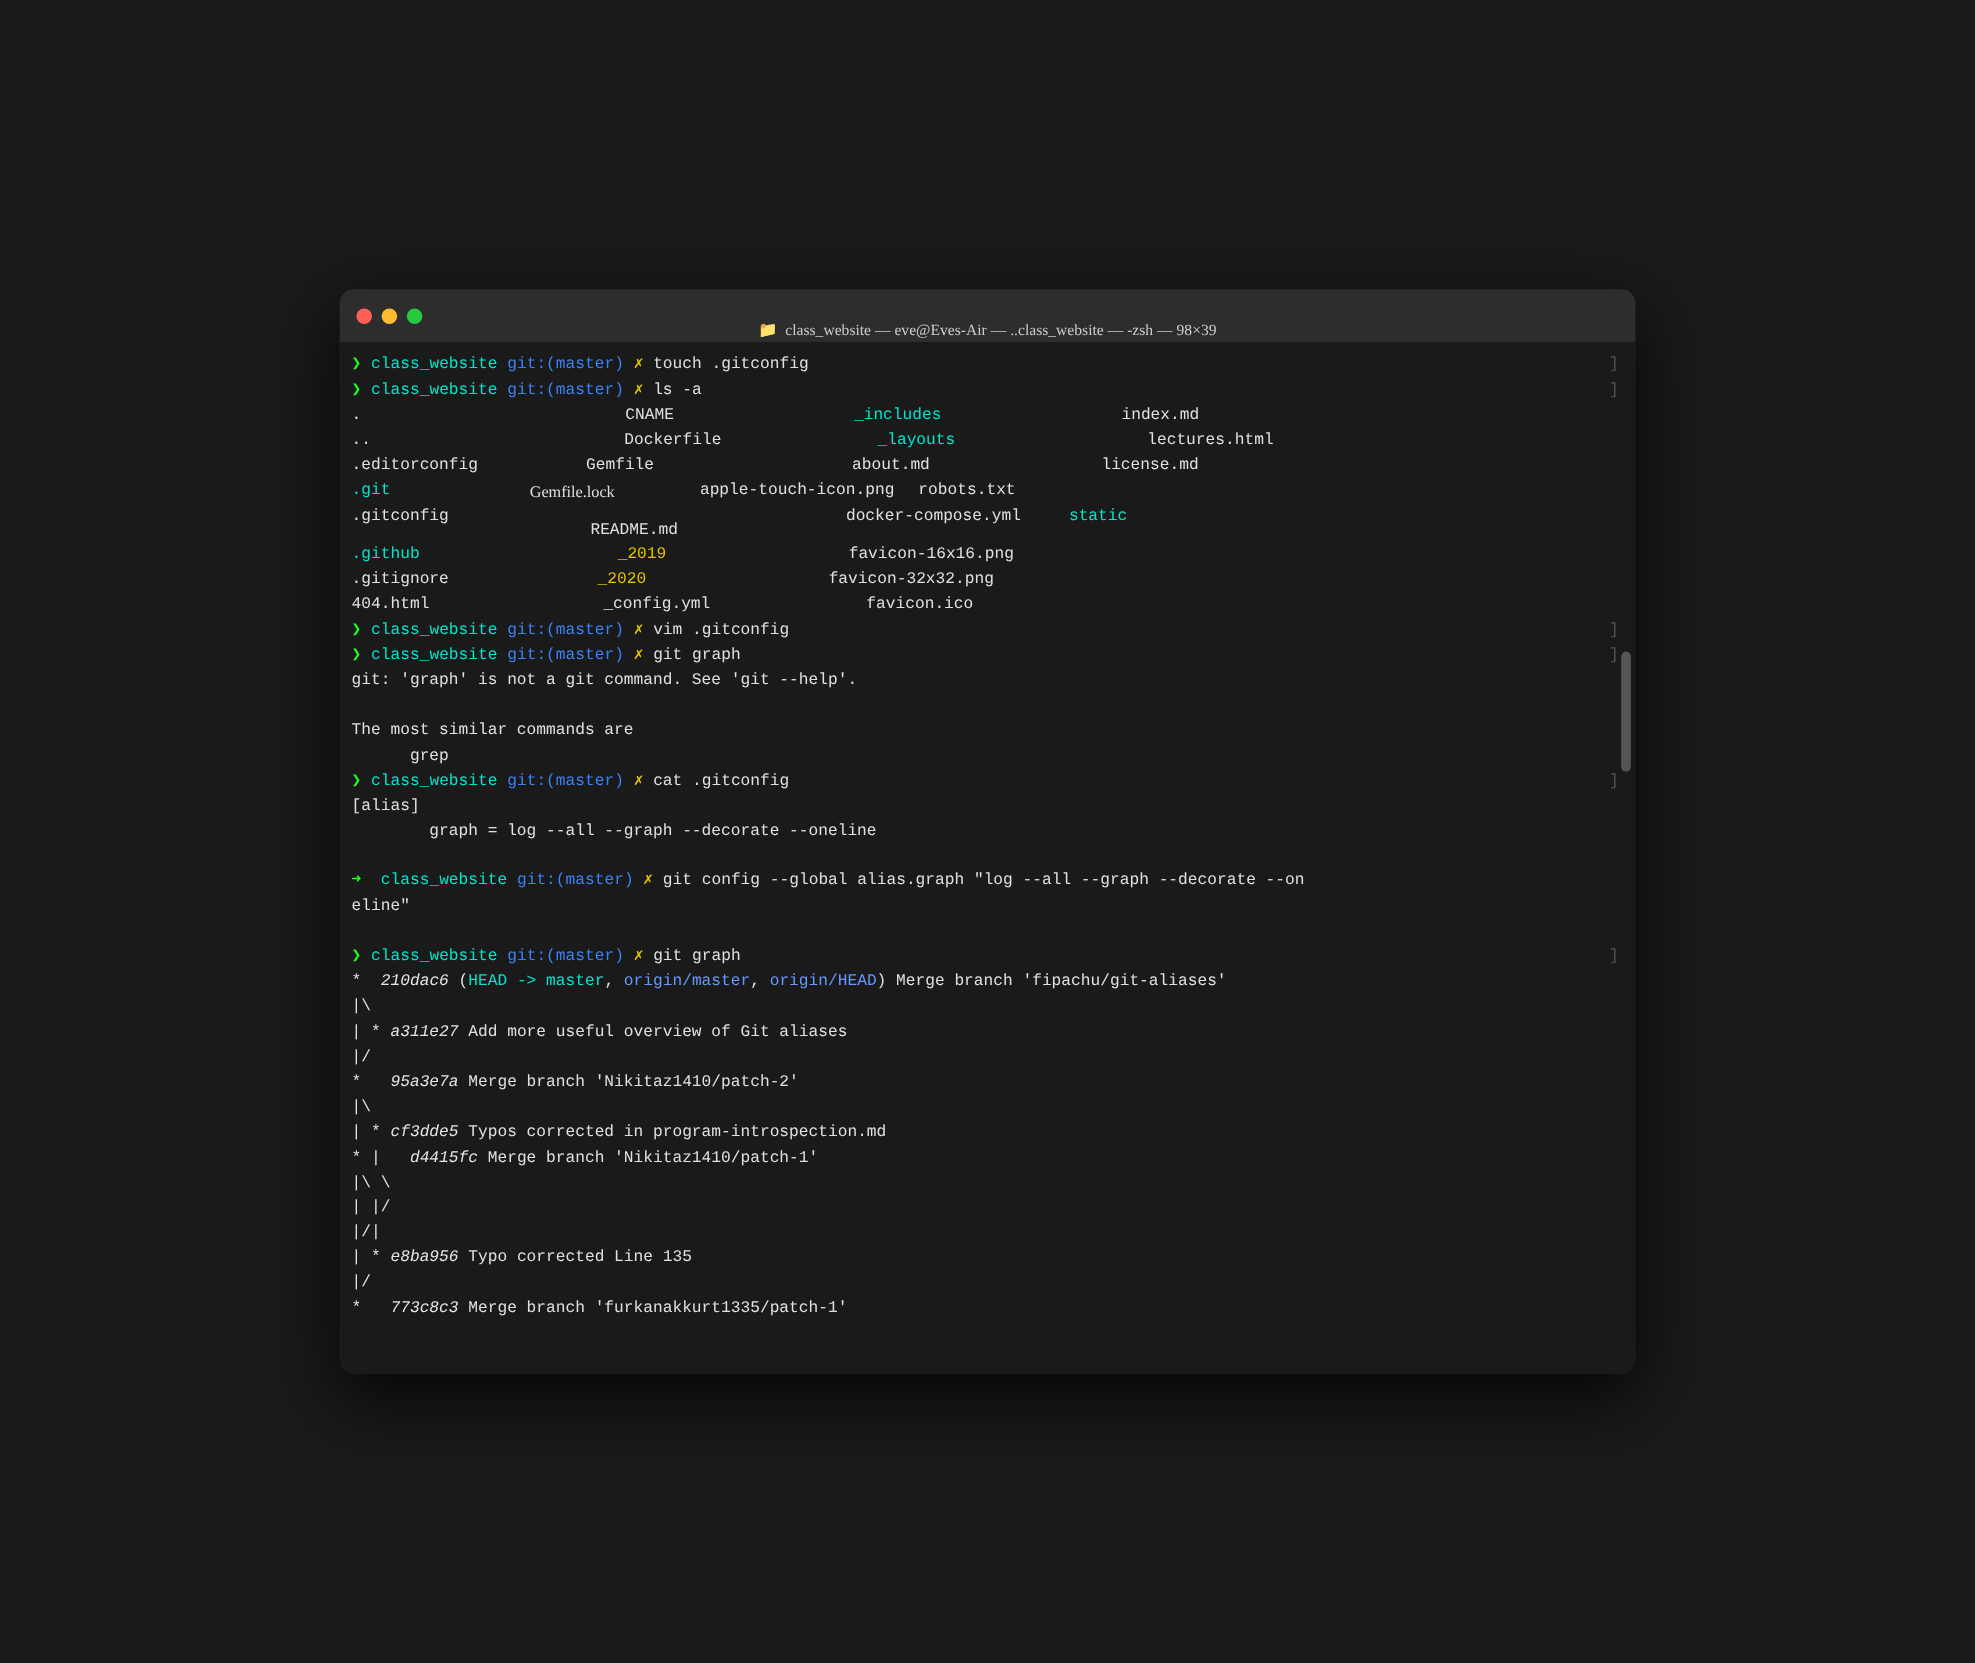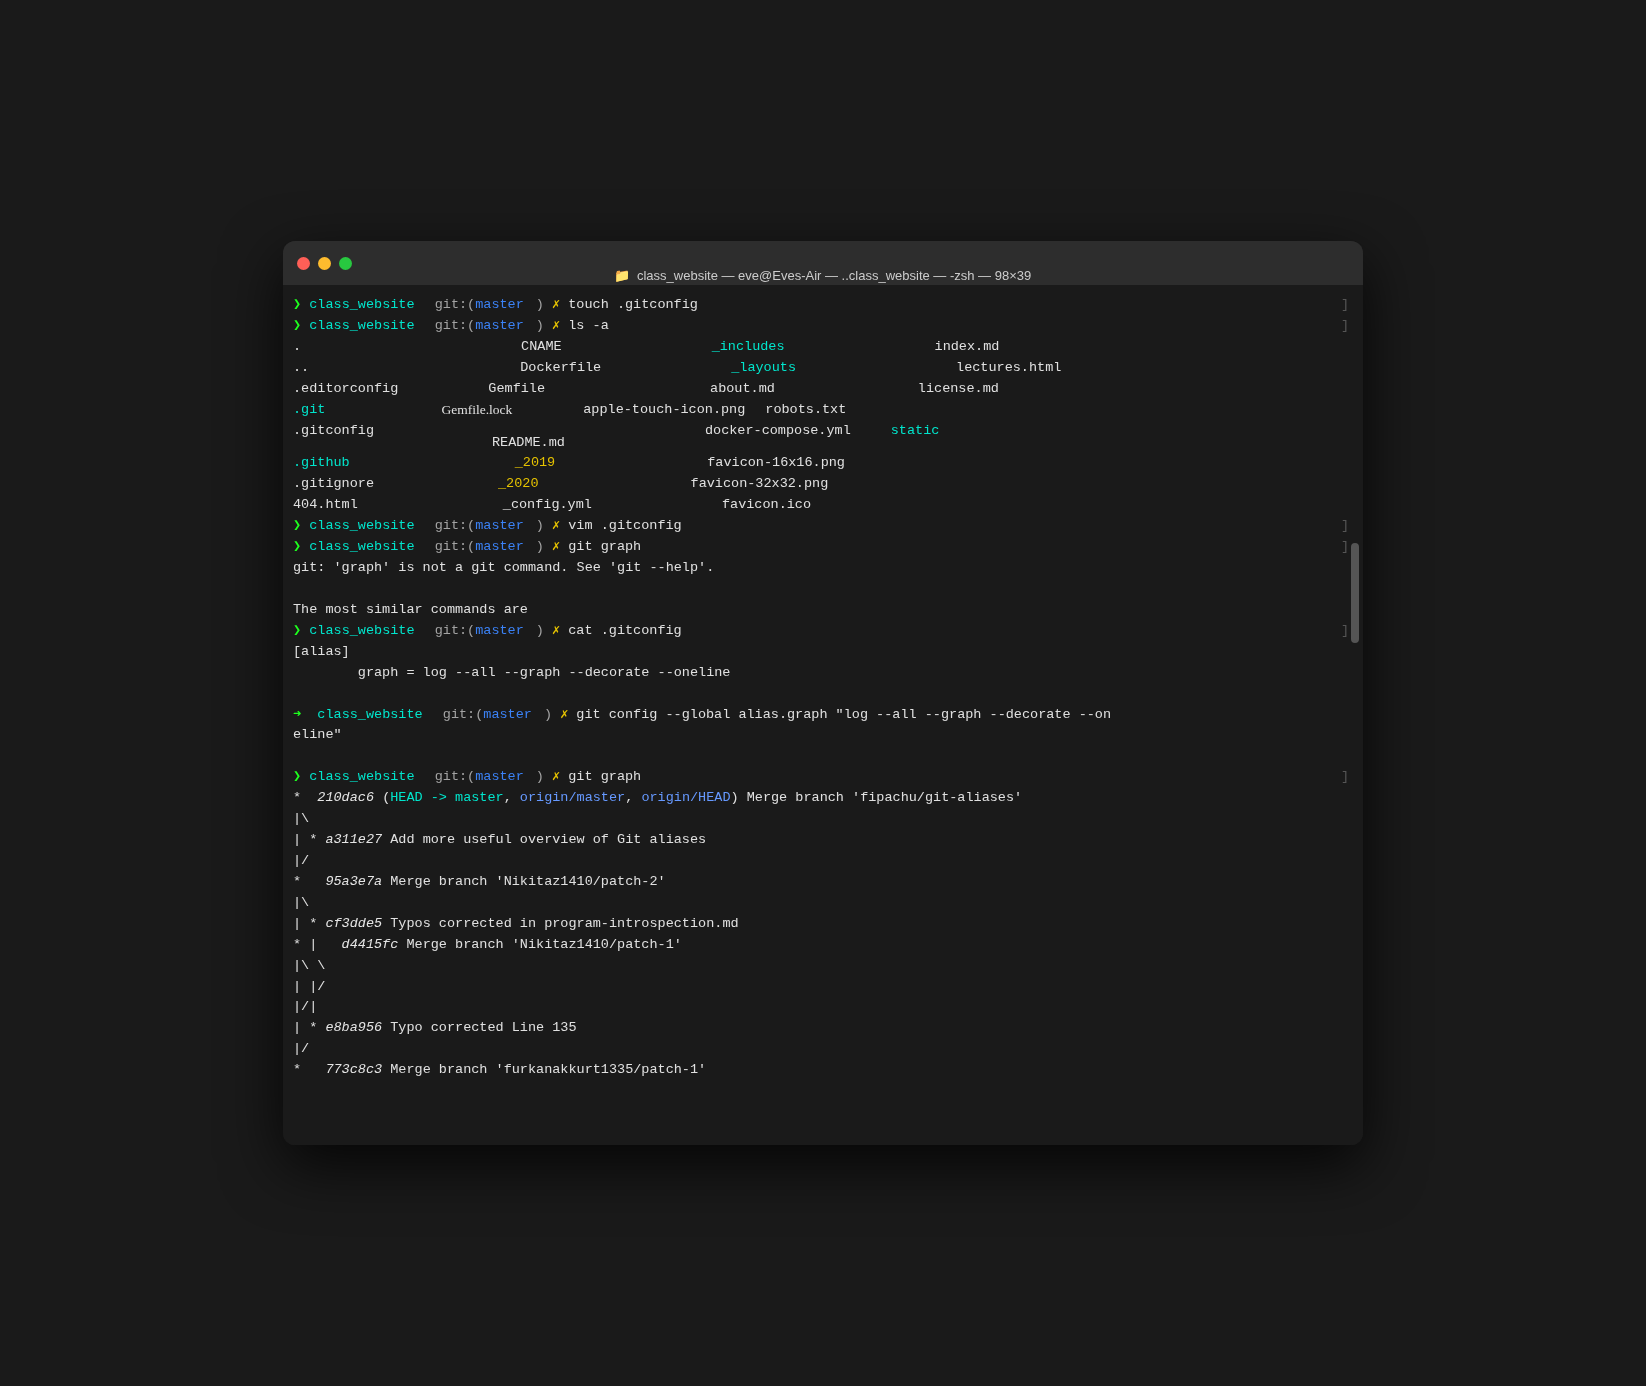--- a/index.html
+++ b/index.html
@@ -38,21 +38,21 @@
     }
     .tl-red { background: #ff5f57; }
     .tl-yellow { background: #febc2e; }
     .tl-green { background: #28c840; }
     .title-text {
       position: absolute;
       left: 50%;
       transform: translateX(-50%);
       color: #cccccc;
       font-size: 13px;
-      font-family: Liberation Sans, sans-serif;
+      font-family: Liberation Serif, serif;
       white-space: nowrap;
       margin-top: 24px;
     }
     .title-icon {
       margin-right: 6px;
     }
     .terminal-body {
       background: #1a1a1a;
       padding: 10px 14px 10px 10px;
       font-size: 13.5px;
@@ -65,21 +65,21 @@
     .line {
       display: flex;
       white-space: pre;
       flex-wrap: wrap;
     }
     .c-white { color: #e0e0e0; }
     .c-yellow { color: #e5c200; }
     .c-teal { color: #00e5cc; }
     .prompt-arrow { color: #1eff1e; }
     .prompt-dir { color: #00e5cc; }
-    .prompt-git { color: #a3a3a3; margin-left: 12px; }
+    .prompt-git { color: #3b82f6; }
     .prompt-branch { color: #3b82f6; }
     .prompt-x { color: #e5c200; }
     .scrollbar {
       position: absolute;
       right: 4px;
       top: 30%;
       width: 8px;
       height: 100px;
       background: #555;
       border-radius: 4px;
@@ -151,20 +151,23 @@
 
     <div class="line">
       <span class="c-white">git: 'graph' is not a git command. See 'git --help'.</span>
     </div>
     <div class="line">
       <span class="c-white">&nbsp;</span>
     </div>
     <div class="line">
       <span class="c-white">The most similar commands are</span>
     </div>
+    <div class="line">
+      <span class="c-white">&nbsp;&nbsp;&nbsp;&nbsp;&nbsp;&nbsp;grep</span>
+    </div>
 
     <div class="line">
       <span class="prompt-arrow">❯</span><span class="c-white">&nbsp;</span><span class="prompt-dir">class_website</span><span class="c-white"> </span><span class="prompt-git">git:(</span><span class="prompt-branch">master</span><span class="prompt-git">)</span><span class="c-white"> </span><span class="prompt-x">✗</span><span class="c-white"> cat .gitconfig</span>
       <span style="position:absolute;right:14px;color:#555;">]</span>
     </div>
     <div class="line">
       <span class="c-white">[alias]</span>
     </div>
     <div class="line">
       <span class="c-white">&nbsp;&nbsp;&nbsp;&nbsp;&nbsp;&nbsp;&nbsp;&nbsp;graph = log --all --graph --decorate --oneline</span>

